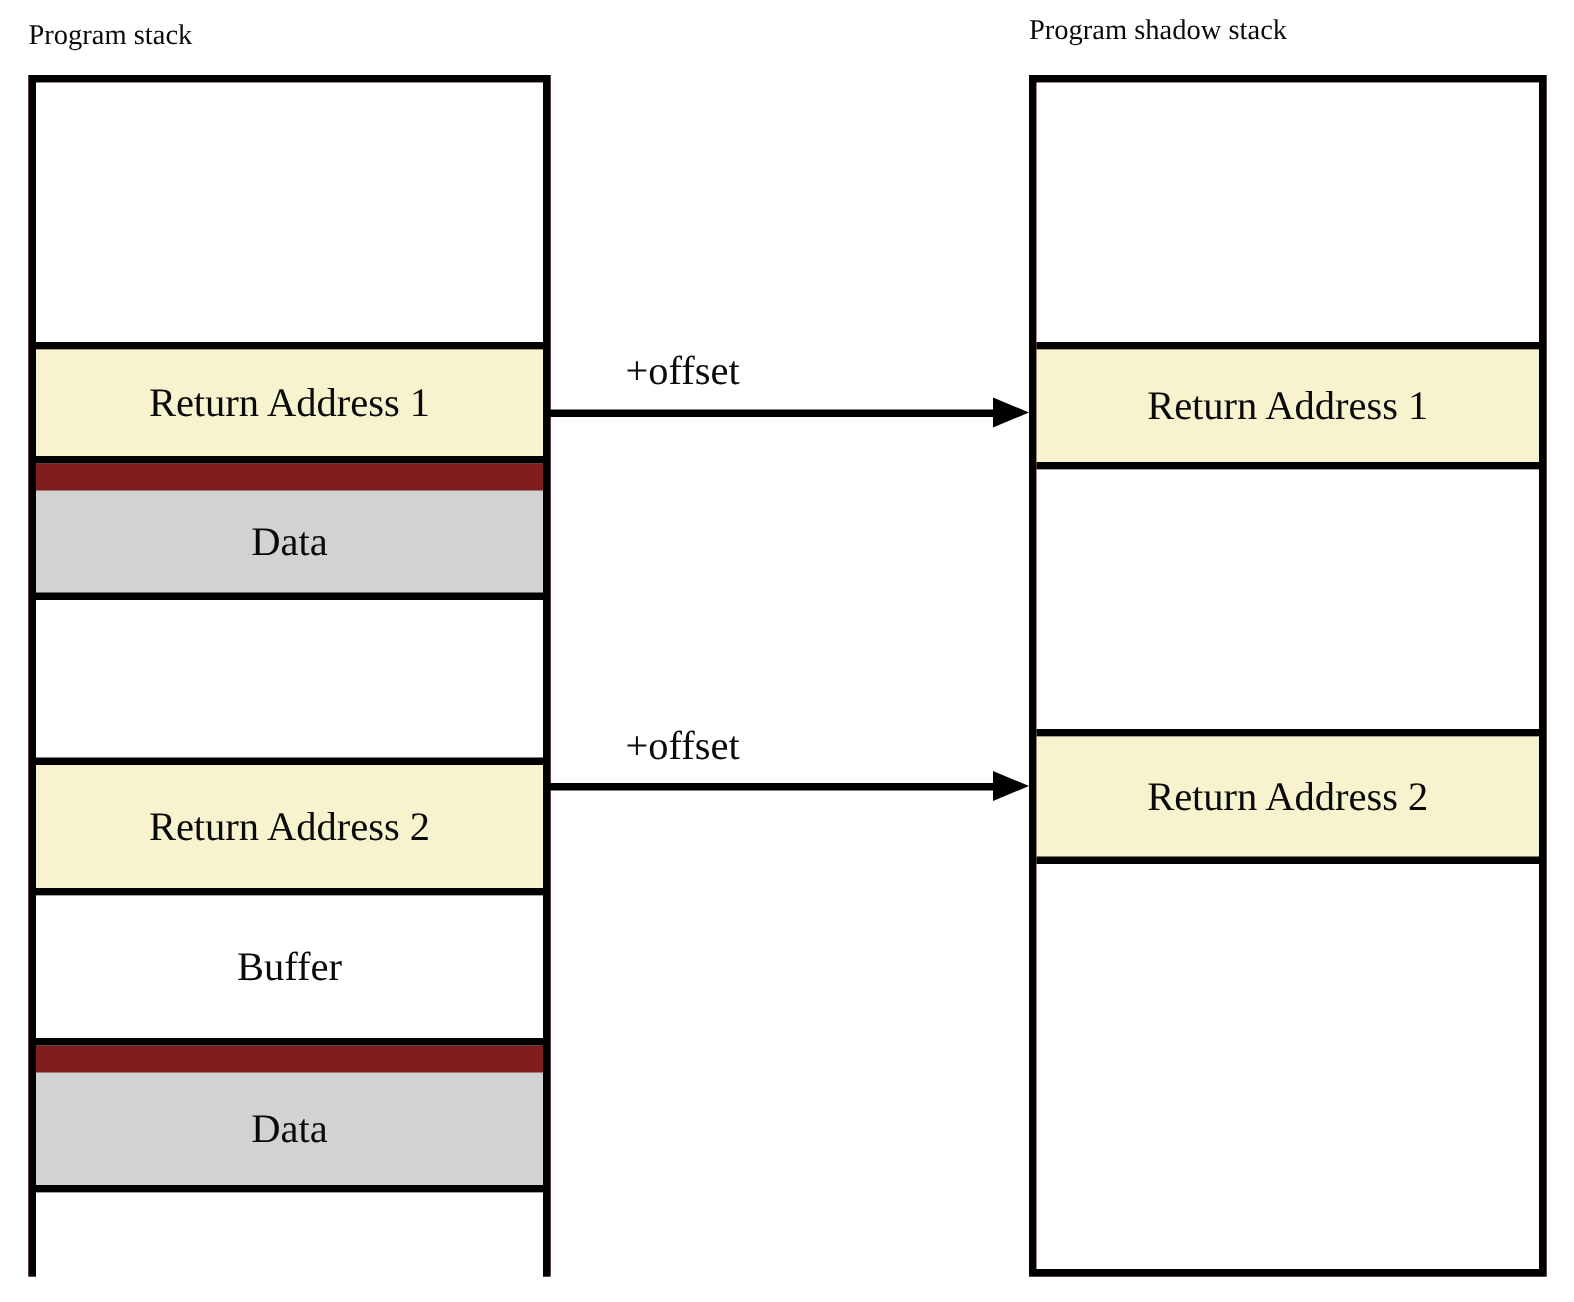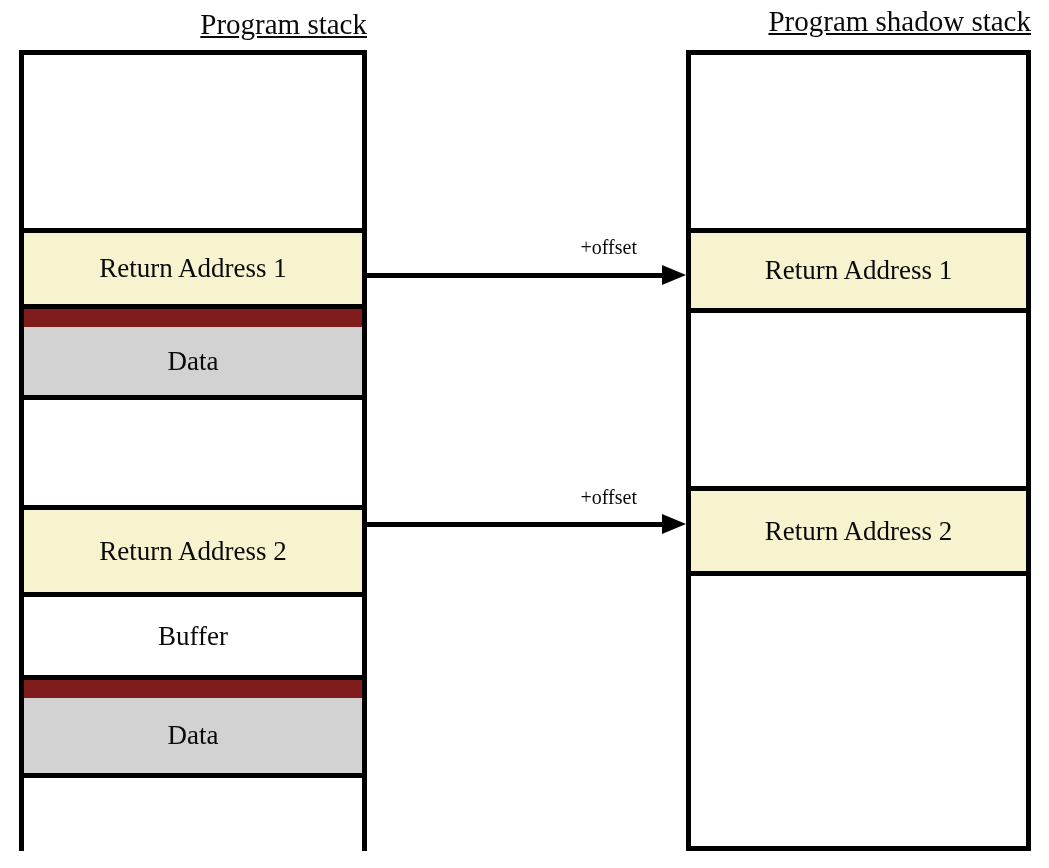--- a/index.html
+++ b/index.html
@@ -10,25 +10,24 @@
     width: 1049px;
     height: 868px;
     position: relative;
     background: var(--bg, #ffffff);
     font-family: "Liberation Serif", serif;
     color: var(--text, #0a0a0a);
     overflow: hidden;
   }
   .stack-title {
     position: absolute;
-    text-align: right;
-    font-size: 29px;
+    text-align: left;
+    font-size: 19px;
     line-height: 34px;
     white-space: nowrap;
-    text-decoration: underline;
   }
   .stack {
     position: absolute;
     top: 50px;
     height: 801px;
     box-sizing: border-box;
     border: 5px solid var(--border, #000);
     background: #7f1d1d;
   }
   .seg {
@@ -53,40 +52,40 @@
     position: absolute;
     width: 0;
     height: 0;
     border-top: 10px solid transparent;
     border-bottom: 10px solid transparent;
     border-left: 24px solid var(--border, #000);
   }
   .arrow-label {
     position: absolute;
     width: 220px;
-    text-align: right;
-    font-size: 20px;
+    text-align: left;
+    font-size: 27px;
     line-height: 32px;
     white-space: nowrap;
   }
 </style>
 </head>
 <body style="--ra-fill: #f8f3cf; --data-fill: #d3d2d2; --buffer-fill: #ffffff; --empty-fill: #ffffff; --border: #000000; --bg: #ffffff; --text: #0a0a0a;">
 
 <div class="stack-title" style="left:19px; top:7px; width:348px;">Program stack</div>
 
 <div class="stack-title" style="left:686px; top:4px; width:345px;">Program shadow stack</div>
 
 <div class="stack" style="left:19px; width:348px;">
   <div class="seg empty" style="height:178px;"></div>
   <div class="seg return_address" style="height:76px;">Return Address 1</div>
   <div class="seg data" style="height:73px;">Data</div>
   <div class="seg empty" style="height:110px;"></div>
   <div class="seg return_address" style="height:87px;">Return Address 2</div>
-  <div class="seg buffer" style="height:83px;">Buffer</div>
+  <div class="seg buffer" style="height:100px;">Buffer</div>
   <div class="seg data" style="height:80px;">Data</div>
   <div class="seg empty" style="height:104px;"></div>
 </div>
 
 <div class="stack" style="left:686px; width:345px;">
   <div class="seg empty" style="height:178px;"></div>
   <div class="seg return_address" style="height:80px;">Return Address 1</div>
   <div class="seg empty" style="height:178px;"></div>
   <div class="seg return_address" style="height:85px;">Return Address 2</div>
   <div class="seg empty" style="height:270px;"></div>

